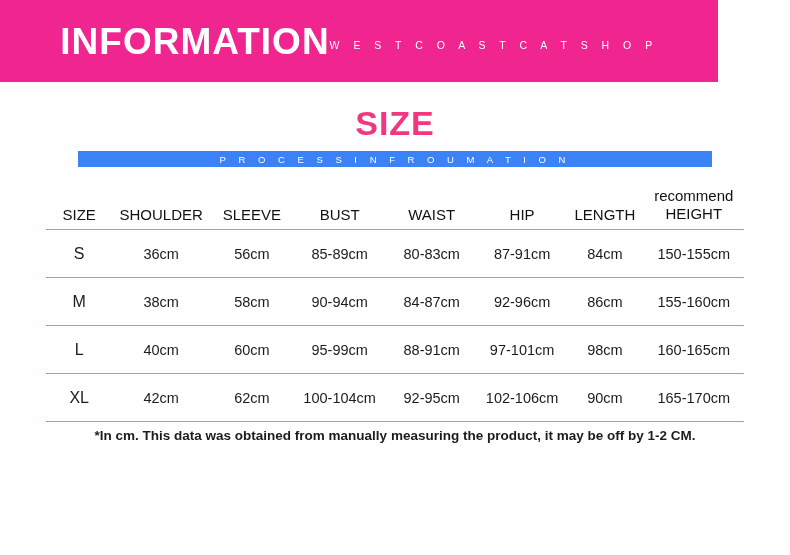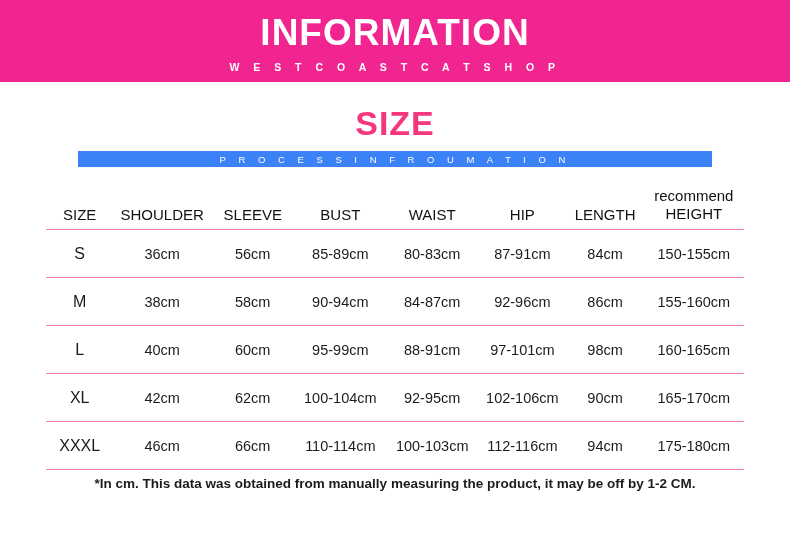--- a/index.html
+++ b/index.html
@@ -15,44 +15,43 @@
   }
   .page {
     position: relative;
     width: 790px;
     height: 555px;
     background: #ffffff;
   }
   
   .banner {
     position: relative;
-    width: 790px;
+    width: 718px;
     height: 82px;
     background: #f0258f;
     display: flex;
-    flex-direction: column;
+    flex-direction: row;
     align-items: center;
     justify-content: center;
   }
   .banner-title {
     color: #ffffff;
     font-size: 37px;
     font-weight: bold;
     letter-spacing: 1px;
     font-family: "Liberation Sans", sans-serif;
     line-height: 42px;
     margin-top: 2px;
   }
   .banner-sub {
     color: #ffffff;
     font-size: 10.5px;
     letter-spacing: 5.5px;
     margin-top: 7px;
     font-family: "Liberation Sans", sans-serif;
-    font-weight: bold;
   }
   
   .size-block {
     margin-top: 22px;
     text-align: center;
   }
   .size-title {
     color: #f4367f;
     font-size: 34px;
     font-weight: bold;
@@ -198,29 +197,19 @@
         <tr>
           <td class="size-col col-size">XL</td>
           <td class="col-shoulder">42cm</td>
           <td class="col-sleeve">62cm</td>
           <td class="col-bust">100-104cm</td>
           <td class="col-waist">92-95cm</td>
           <td class="col-hip">102-106cm</td>
           <td class="col-length">90cm</td>
           <td class="col-height">165-170cm</td>
         </tr>
-        <tr>
-          <td class="size-col col-size">XXXL</td>
-          <td class="col-shoulder">46cm</td>
-          <td class="col-sleeve">66cm</td>
-          <td class="col-bust">110-114cm</td>
-          <td class="col-waist">100-103cm</td>
-          <td class="col-hip">112-116cm</td>
-          <td class="col-length">94cm</td>
-          <td class="col-height">175-180cm</td>
-        </tr>
       </tbody>
     </table>
   </div>
 
   <div class="footnote">*In cm. This data was obtained from manually measuring the product, it may be off by 1-2 CM.</div>
 
 </div>
 
 </body></html>

